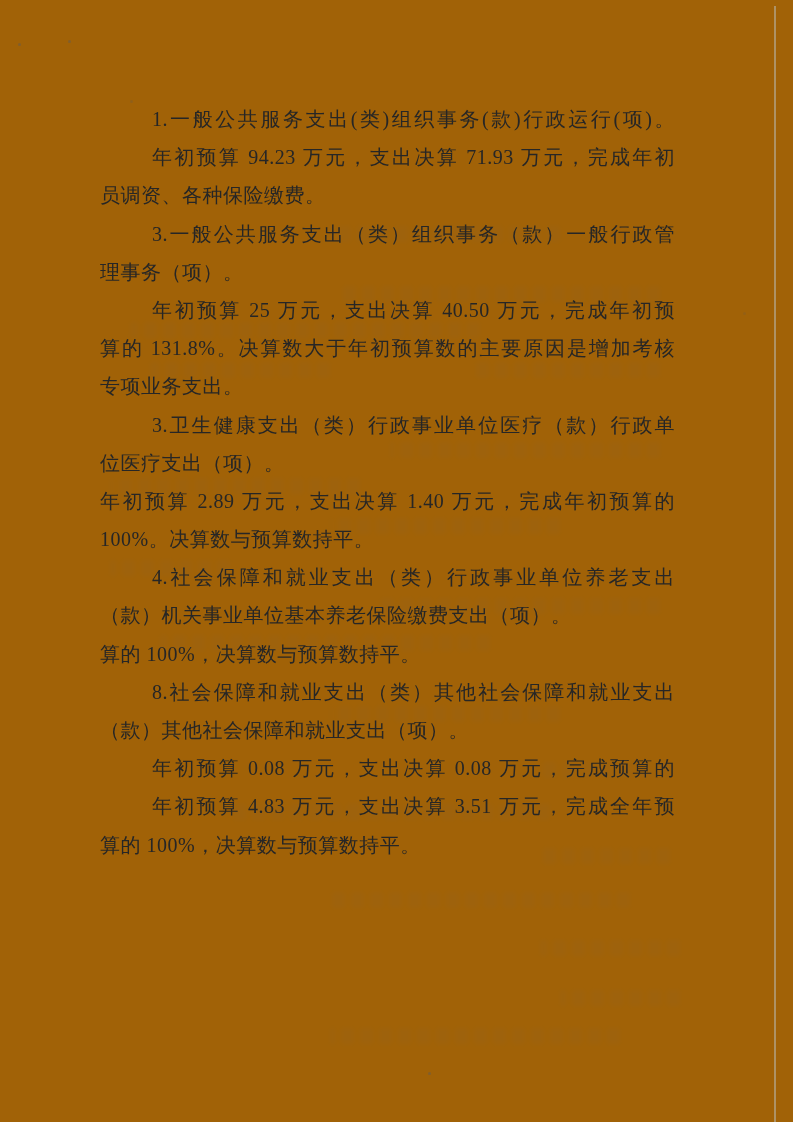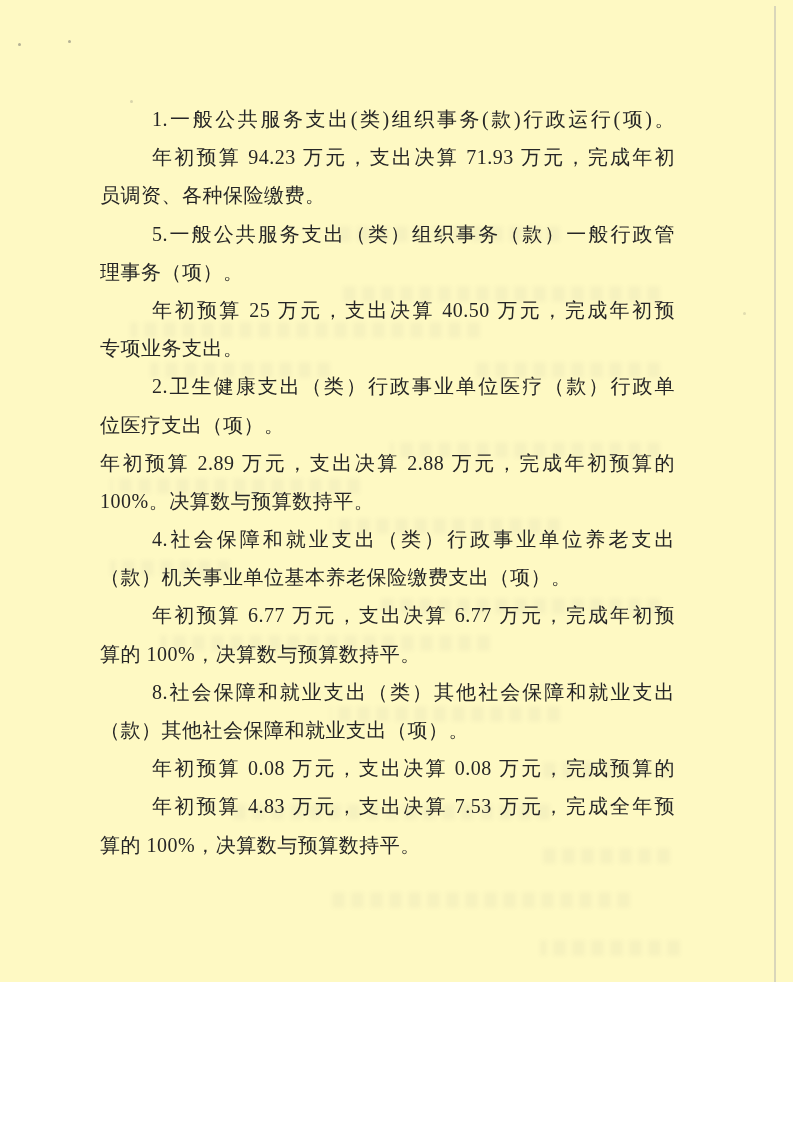--- a/index.html
+++ b/index.html
@@ -1,22 +1,22 @@
 <!DOCTYPE html>
 <html><head>
 <meta charset="utf-8">
 <style>
   html, body { margin: 0; padding: 0; }
   body { background: #ffffff; }
 
   .page {
     position: relative;
     width: 793px;
-    height: 982px;
-    background: #fef9c3;
+    height: 1122px;
+    background: #a16207;
     overflow: hidden;
     font-family: "Liberation Serif", "DejaVu Serif", serif;
     color: #262626;
   }
 
   
   .doc {
     position: absolute;
     left: 100px;
     top: 100px;
@@ -98,32 +98,32 @@
   <div class="speck" style="left:130px; top:100px; opacity:.5;"></div>
   <div class="speck" style="left:743px; top:312px; opacity:.4;"></div>
   <div class="speck" style="left:428px; top:1072px;"></div>
 
   <div class="edge-line"></div>
 
   <div class="doc">
     <div class="ln i1 full">1.一般公共服务支出(类)组织事务(款)行政运行(项)。</div>
     <div class="ln i1 full">年初预算 94.23 万元，支出决算 71.93 万元，完成年初</div>
     <div class="ln">员调资、各种保险缴费。</div>
-    <div class="ln i1 full">5.一般公共服务支出（类）组织事务（款）一般行政管</div>
+    <div class="ln i1 full">3.一般公共服务支出（类）组织事务（款）一般行政管</div>
     <div class="ln">理事务（项）。</div>
     <div class="ln i1 full">年初预算 25 万元，支出决算 40.50 万元，完成年初预</div>
+    <div class="ln full">算的 131.8%。决算数大于年初预算数的主要原因是增加考核</div>
     <div class="ln">专项业务支出。</div>
-    <div class="ln i1 full">2.卫生健康支出（类）行政事业单位医疗（款）行政单</div>
+    <div class="ln i1 full">3.卫生健康支出（类）行政事业单位医疗（款）行政单</div>
     <div class="ln">位医疗支出（项）。</div>
-    <div class="ln full">年初预算 2.89 万元，支出决算 2.88 万元，完成年初预算的</div>
+    <div class="ln full">年初预算 2.89 万元，支出决算 1.40 万元，完成年初预算的</div>
     <div class="ln">100%。决算数与预算数持平。</div>
     <div class="ln i1 full">4.社会保障和就业支出（类）行政事业单位养老支出</div>
     <div class="ln">（款）机关事业单位基本养老保险缴费支出（项）。</div>
-    <div class="ln i1 full">年初预算 6.77 万元，支出决算 6.77 万元，完成年初预</div>
     <div class="ln">算的 100%，决算数与预算数持平。</div>
     <div class="ln i1 full">8.社会保障和就业支出（类）其他社会保障和就业支出</div>
     <div class="ln">（款）其他社会保障和就业支出（项）。</div>
     <div class="ln i1 full">年初预算 0.08 万元，支出决算 0.08 万元，完成预算的</div>
-    <div class="ln i1 full">年初预算 4.83 万元，支出决算 7.53 万元，完成全年预</div>
+    <div class="ln i1 full">年初预算 4.83 万元，支出决算 3.51 万元，完成全年预</div>
     <div class="ln">算的 100%，决算数与预算数持平。</div>
   </div>
 
 </div>
 
 </body></html>

